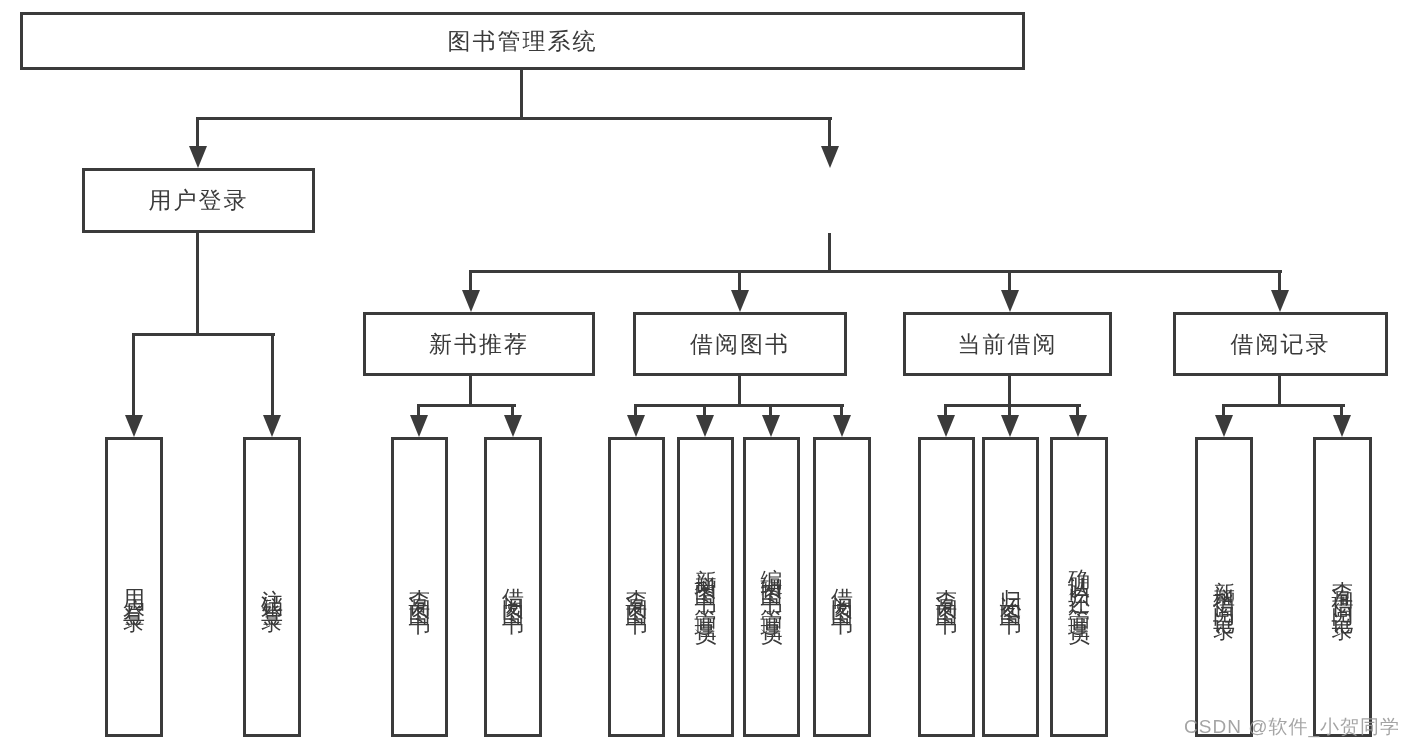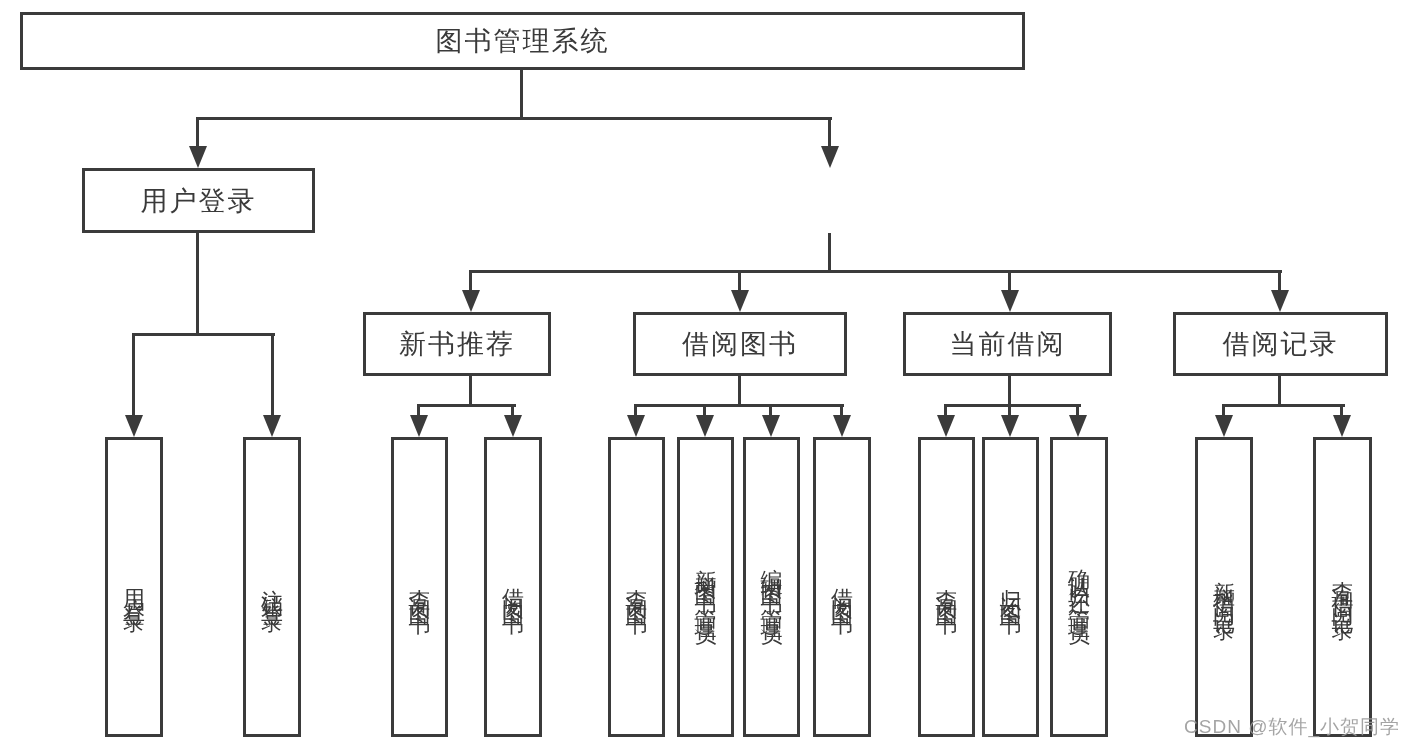--- a/index.html
+++ b/index.html
@@ -19,21 +19,21 @@
   }
   
   .node{
     position:absolute;
     border:3px solid var(--line);
     background:#fff;
     display:flex;
     align-items:center;
     justify-content:center;
     color:var(--text);
-    font-size:27px;
+    font-size:23px;
     letter-spacing:2px;
     white-space:nowrap;
     text-align:center;
   }
   
   .leaf{
     position:absolute;
     top:437px;
     height:300px;
     border:3px solid var(--line);
@@ -97,21 +97,21 @@
   <div class="hl" style="left:469px;top:270px;width:813px;"></div>
   <div class="vl" style="left:469px;top:270px;height:26px;"></div>
   <div class="arrow" style="left:462px;top:290px;"></div>
   <div class="vl" style="left:738px;top:270px;height:26px;"></div>
   <div class="arrow" style="left:731px;top:290px;"></div>
   <div class="vl" style="left:1008px;top:270px;height:26px;"></div>
   <div class="arrow" style="left:1001px;top:290px;"></div>
   <div class="vl" style="left:1278px;top:270px;height:26px;"></div>
   <div class="arrow" style="left:1271px;top:290px;"></div>
 
-  <div class="node" style="left:363px;top:312px;width:188px;height:64px;">新书推荐</div>
+  <div class="node" style="left:363px;top:312px;width:232px;height:64px;">新书推荐</div>
   <div class="node" style="left:633px;top:312px;width:214px;height:64px;">借阅图书</div>
   <div class="node" style="left:903px;top:312px;width:209px;height:64px;">当前借阅</div>
   <div class="node" style="left:1173px;top:312px;width:215px;height:64px;">借阅记录</div>
 
   <div class="vl" style="left:469px;top:376px;height:31px;"></div>
   <div class="hl" style="left:417px;top:404px;width:99px;"></div>
   <div class="vl" style="left:417px;top:404px;height:14px;"></div>
   <div class="arrow" style="left:410px;top:415px;"></div>
   <div class="vl" style="left:511px;top:404px;height:14px;"></div>
   <div class="arrow" style="left:504px;top:415px;"></div>

